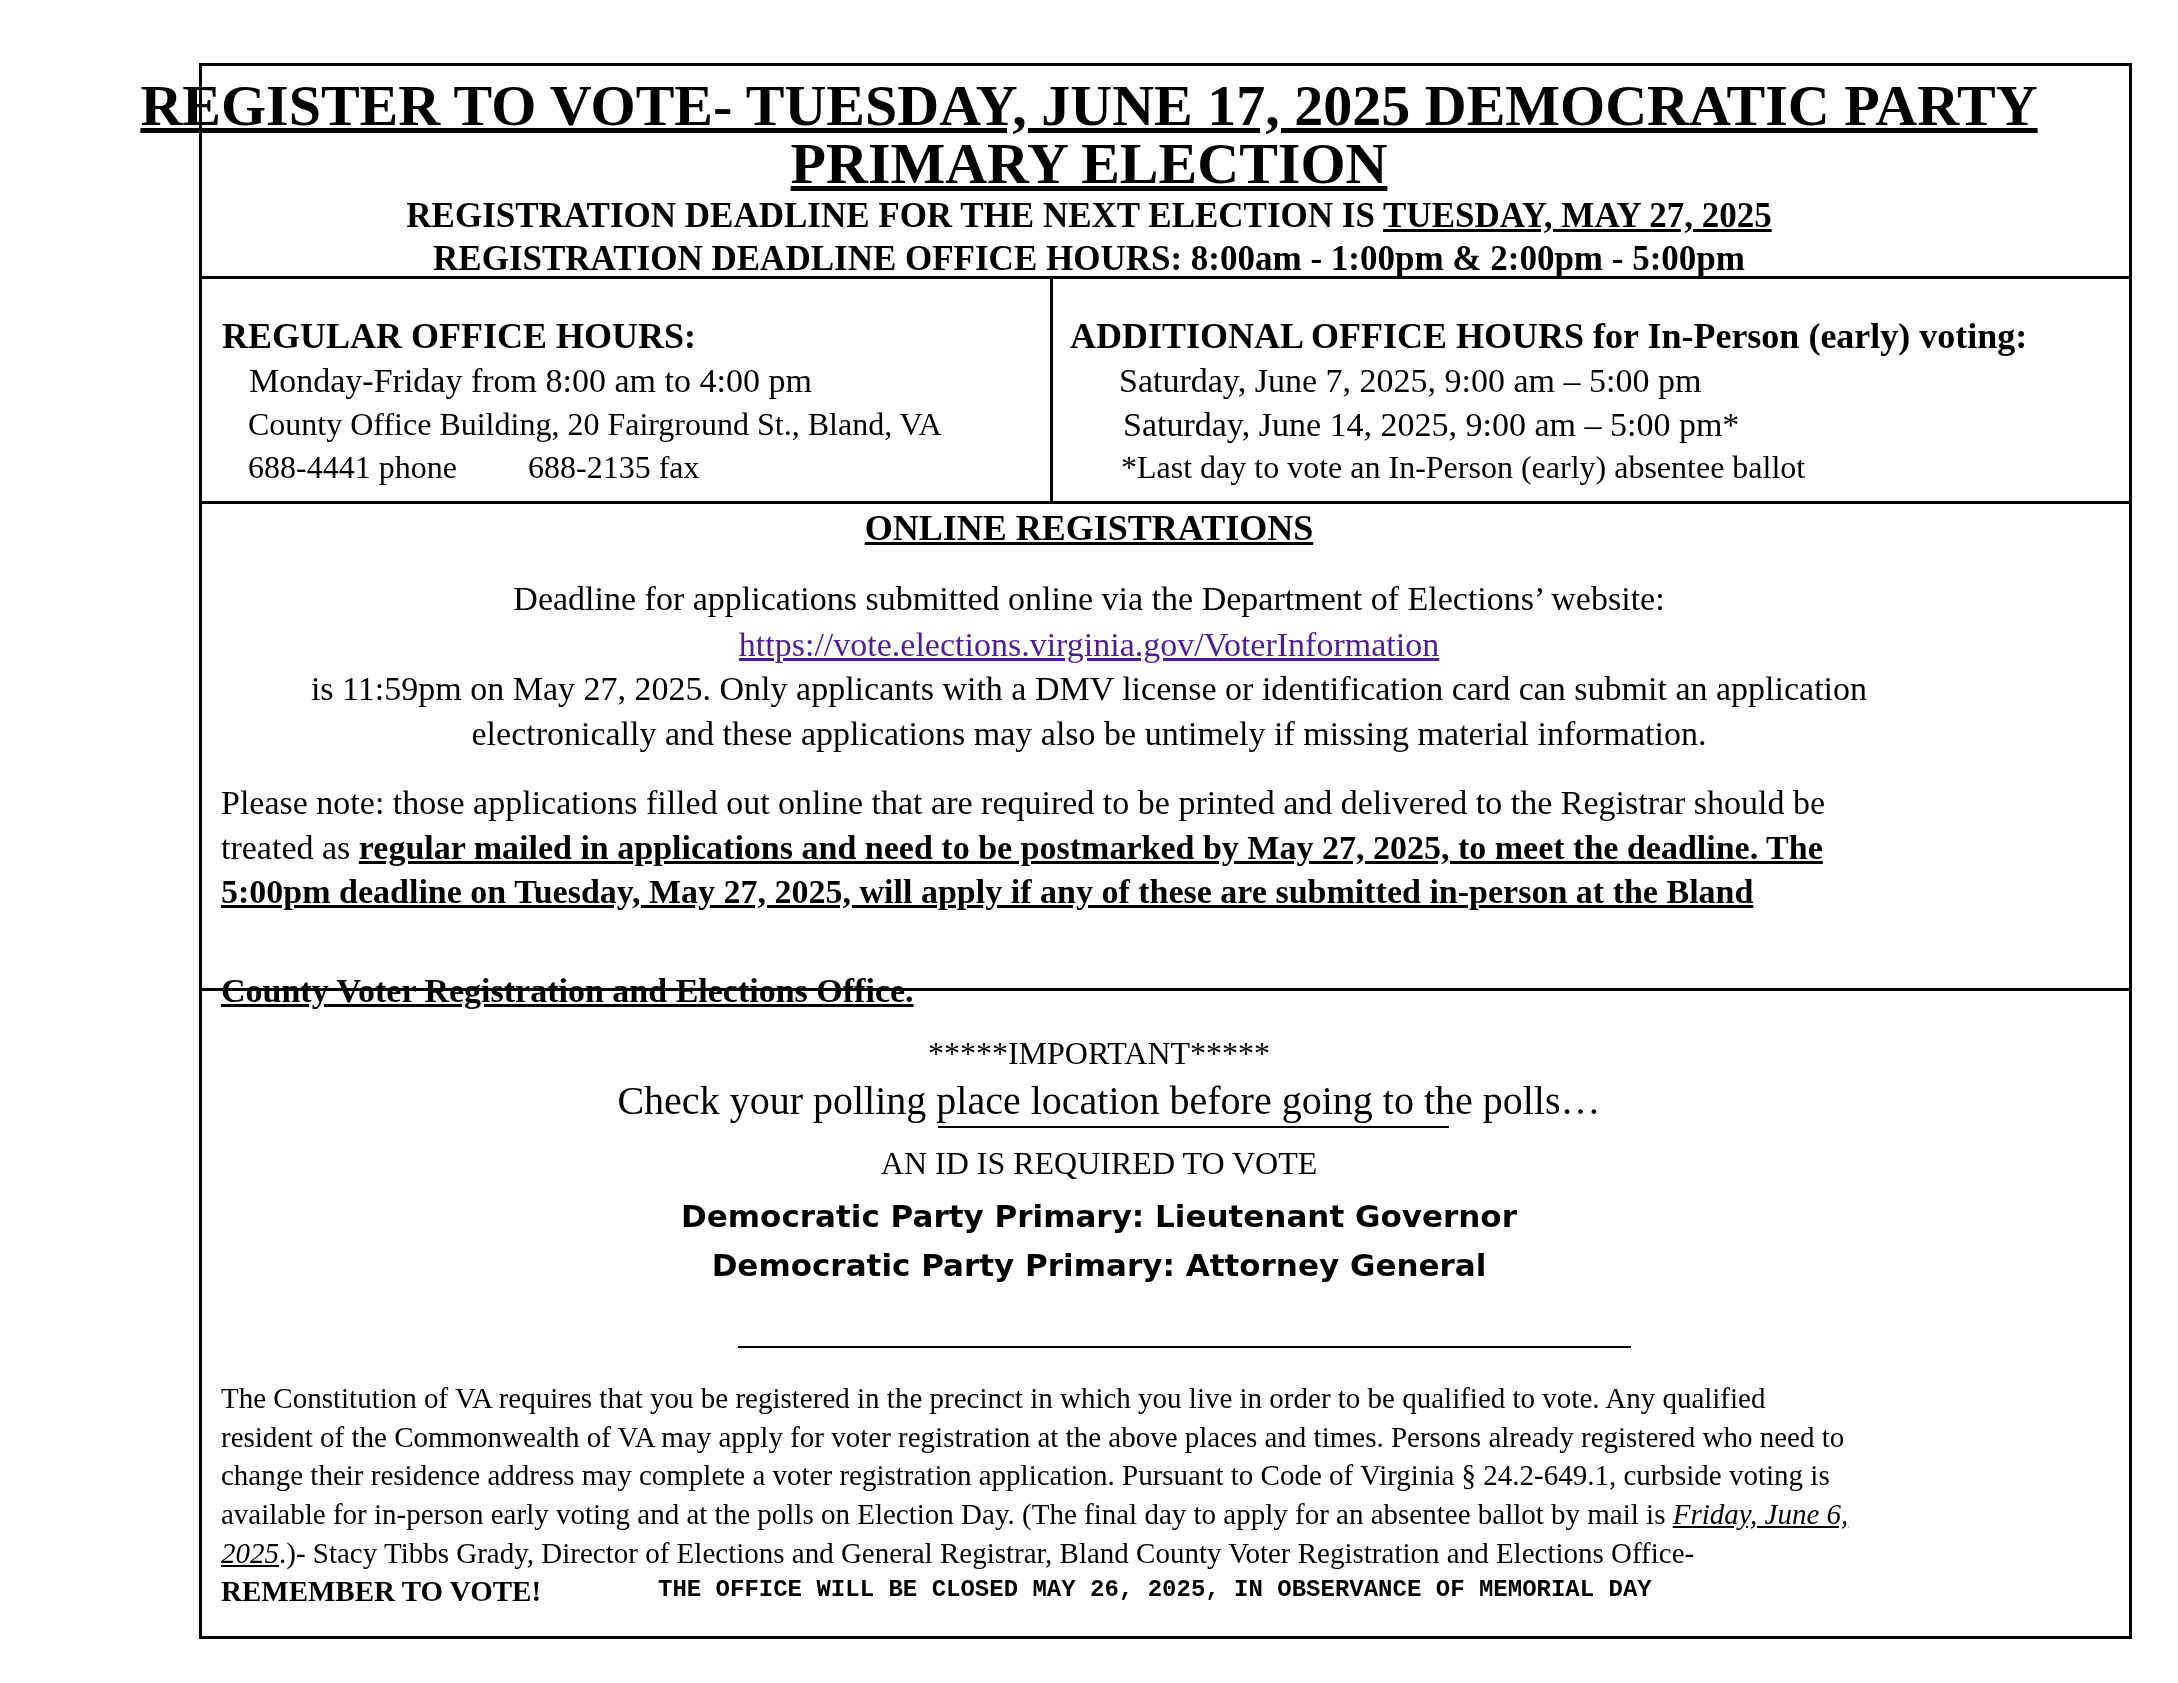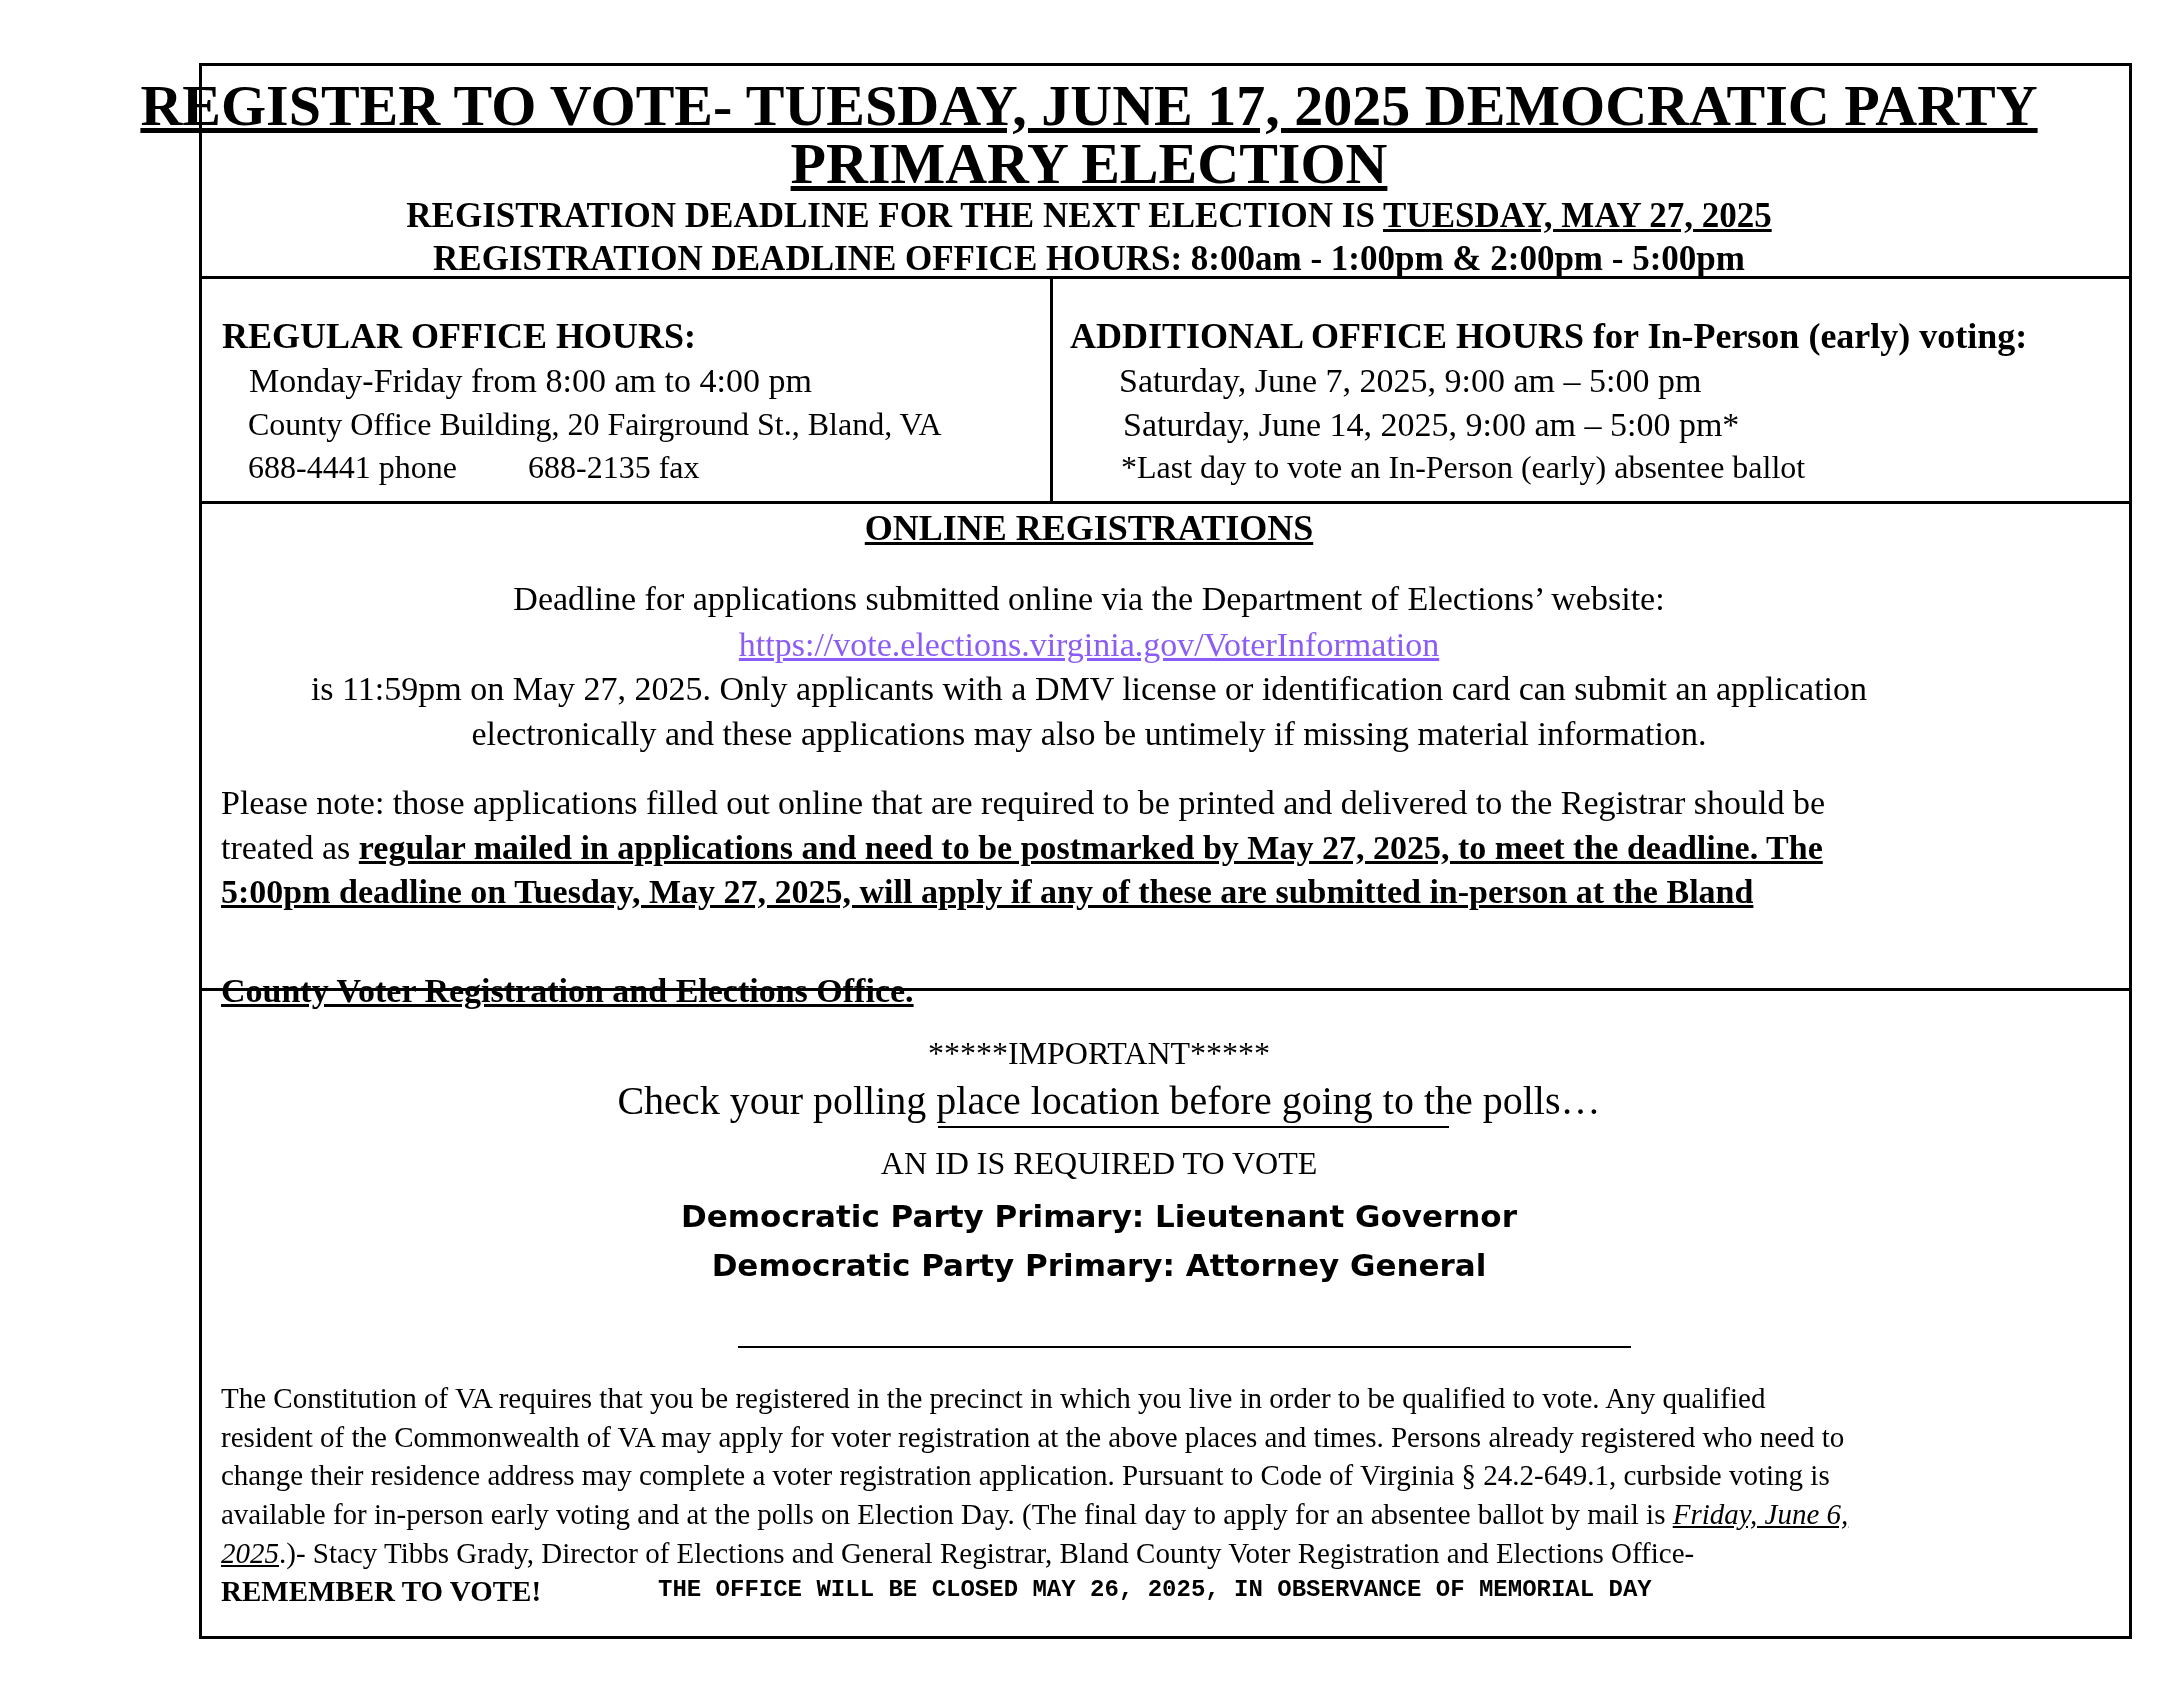--- a/index.html
+++ b/index.html
@@ -7,21 +7,21 @@
   .frame { position:absolute; left:199px; top:63px; width:1933px; height:1576px; border:3px solid #000; box-sizing:border-box; }
   .abs { position:absolute; }
   .center { text-align:center; left:0; right:0; }
   .hline { position:absolute; height:3px; background:#000; }
   .vline { position:absolute; width:3px; background:#000; }
   .title { font-weight:bold; font-size:58px; line-height:57px;text-decoration:underline; }
   .sub { font-weight:bold; font-size:35px; line-height:43px; }
   .h2 { font-weight:bold; font-size:36px; }
   .body36 { font-size:34px; line-height:45px; }
   .u { text-decoration:underline; }
-  .link { color:#8b5cf6; text-decoration:underline; }
+  .link { color:#4c1d95; text-decoration:underline; }
   .sans { font-family:"DejaVu Sans", sans-serif; font-weight:bold; font-size:31px; }
   .foot { font-size:29px; line-height:39px; }
 </style>
 </head>
 <body>
 
 <div class="frame"></div>
 
 <div class="abs center title" style="top:77px;">REGISTER TO VOTE- TUESDAY, JUNE 17, 2025 DEMOCRATIC PARTY</div>
 <div class="abs center title" style="top:135px;">PRIMARY ELECTION</div>

